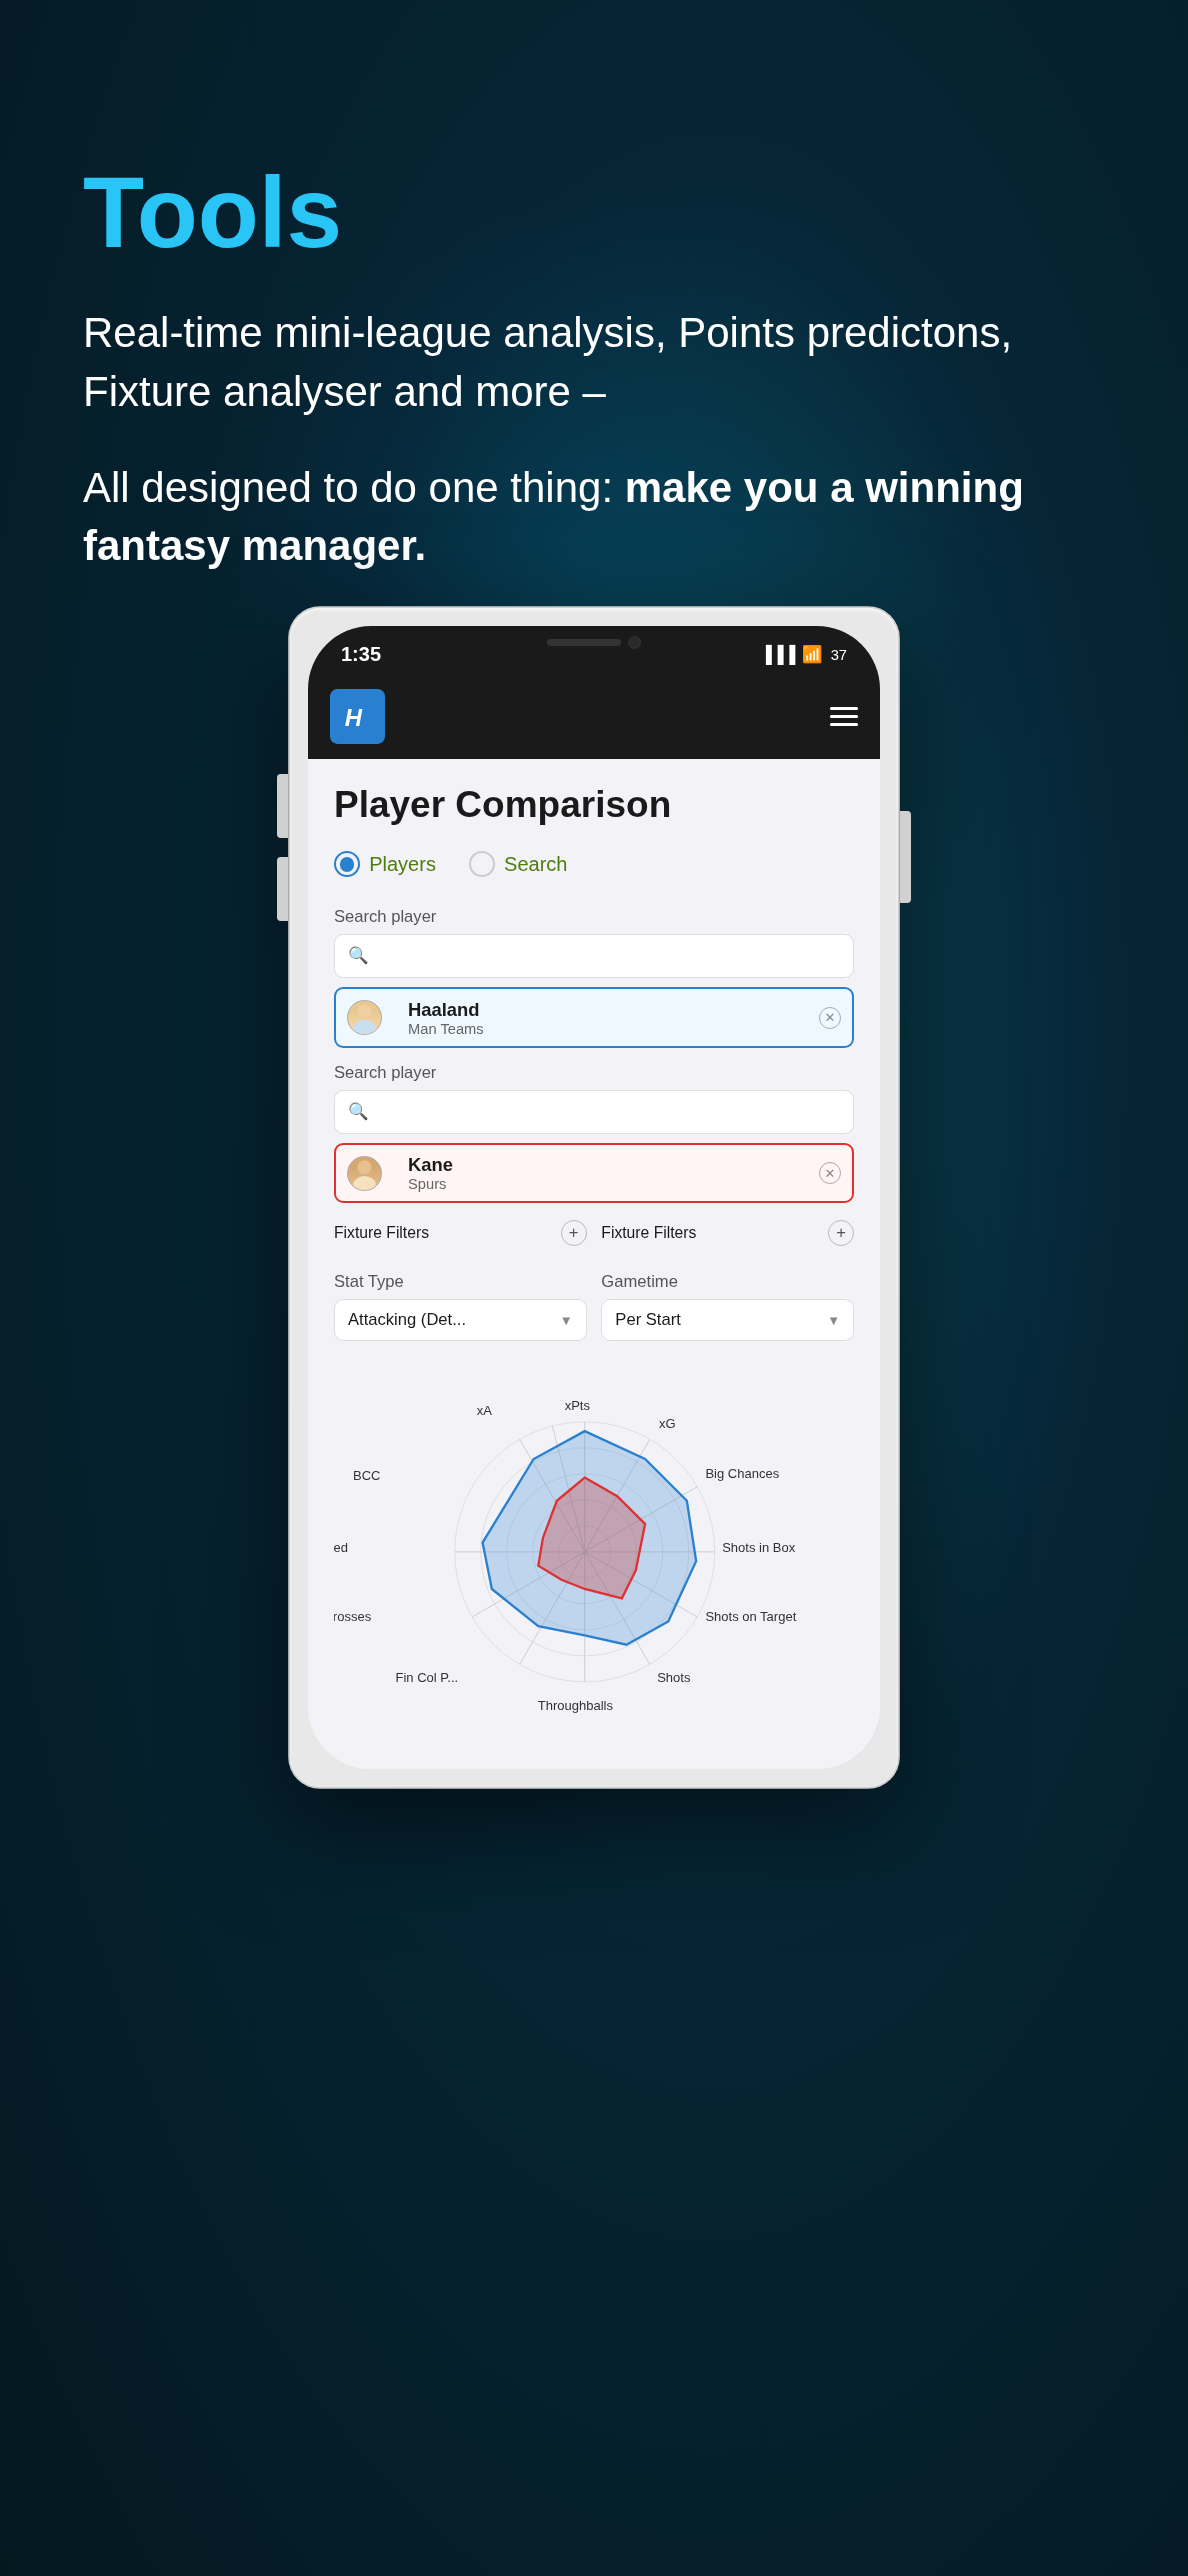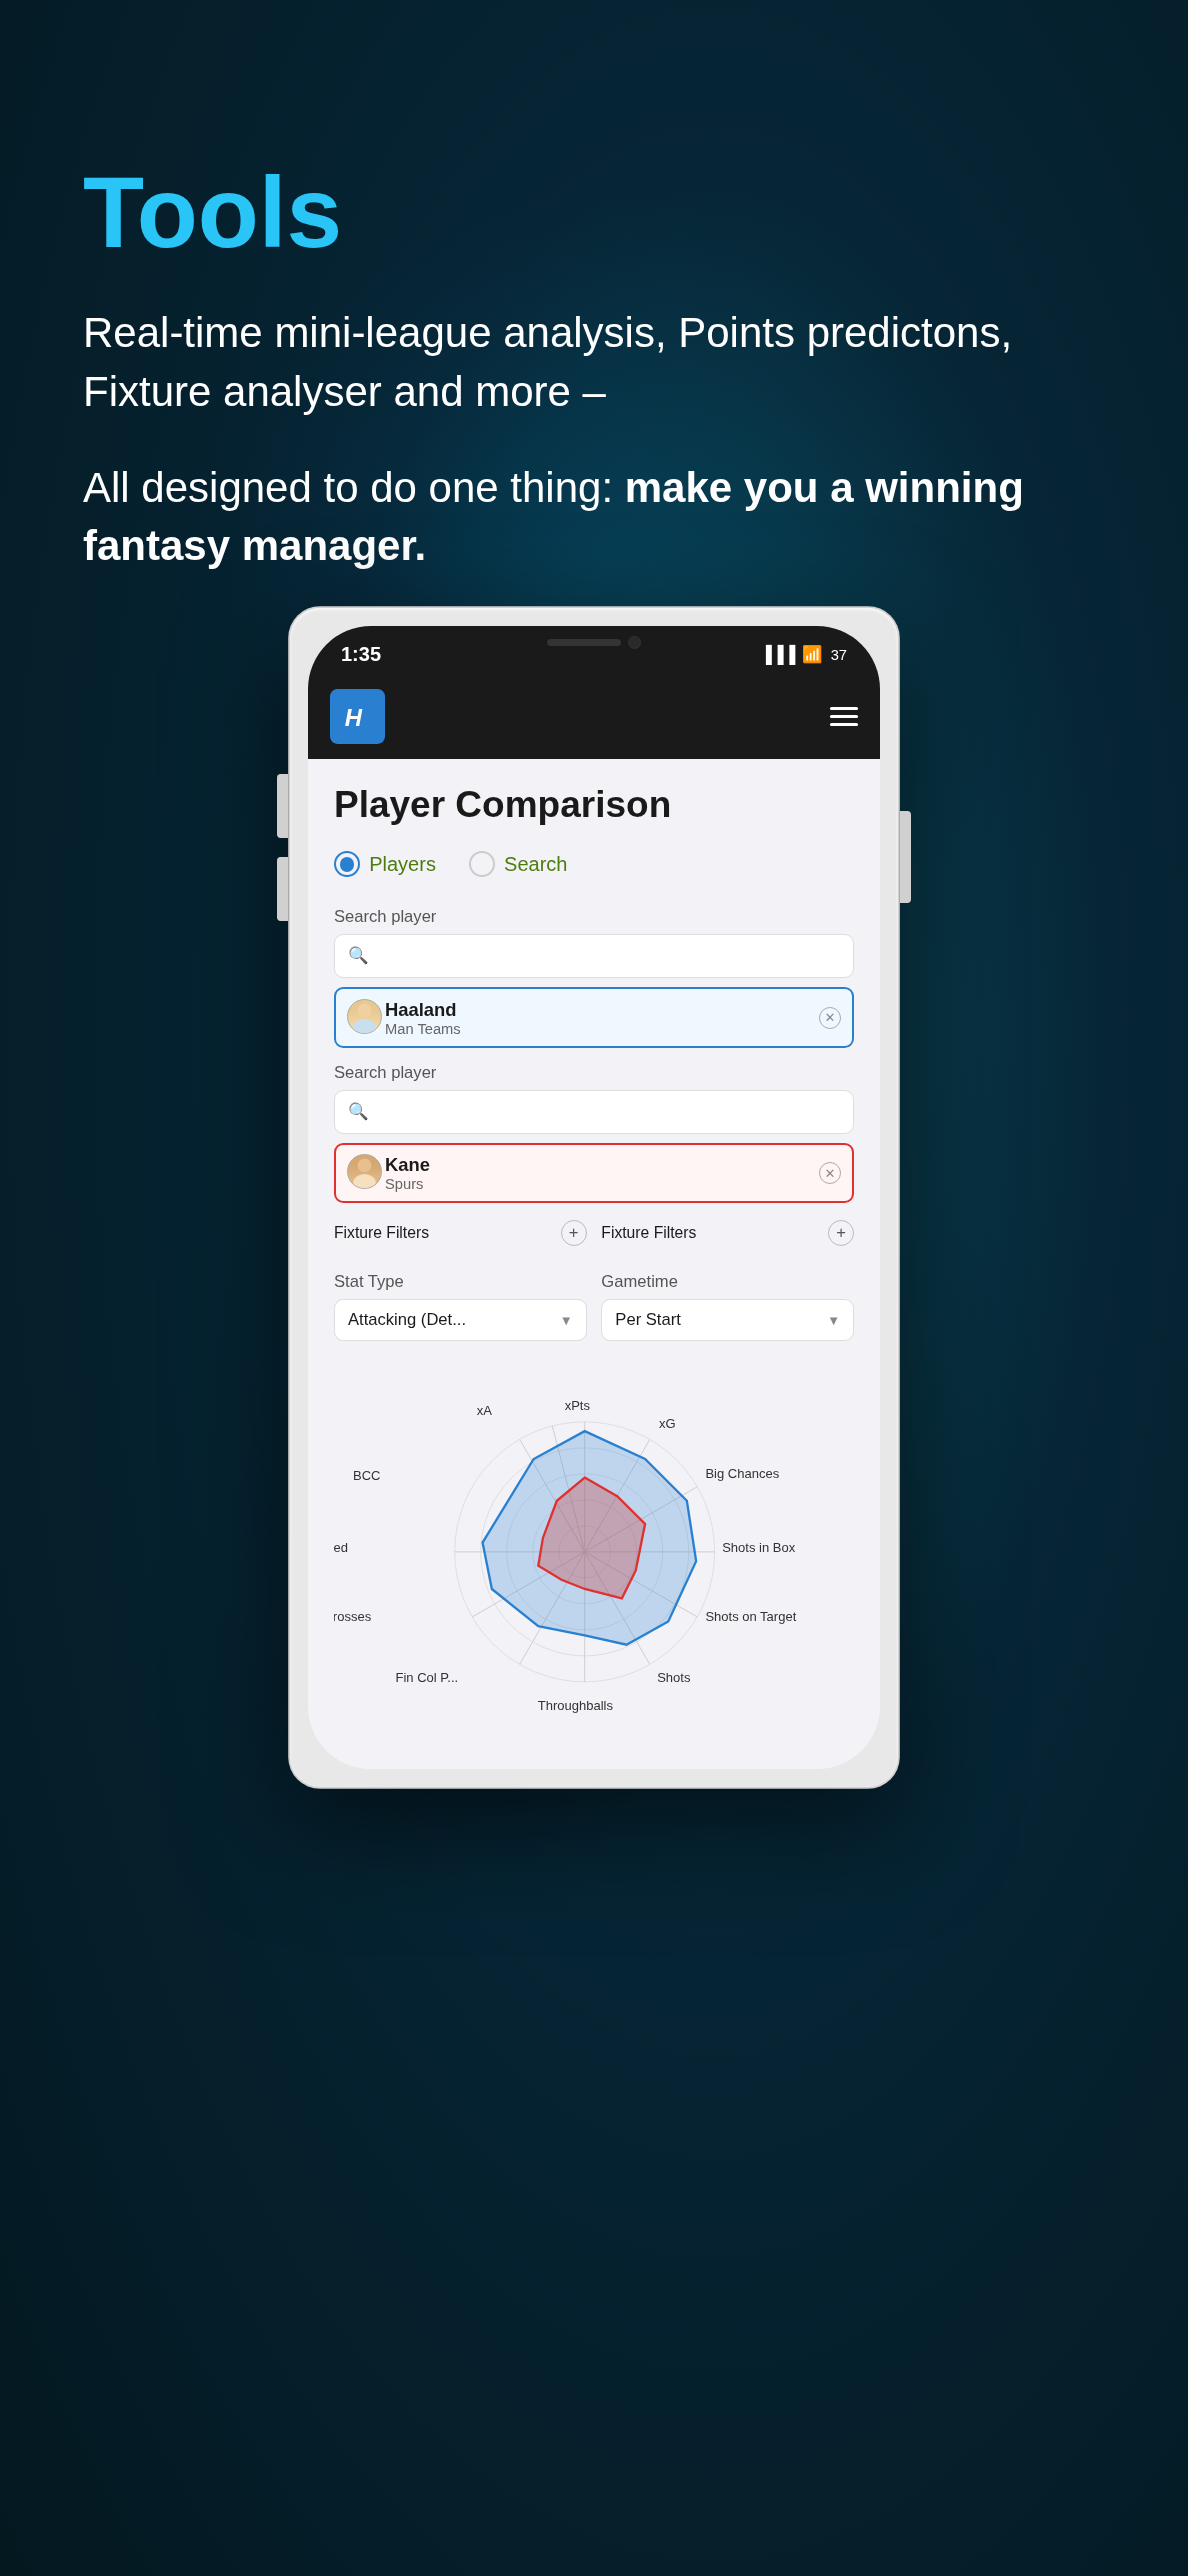--- a/index.html
+++ b/index.html
@@ -320,22 +320,22 @@
       background: #f0f8ff;
     }
 
     .player-chip.red {
       border: 2.3px solid #e03030;
       background: #fff5f5;
     }
 
     .player-chip-left {
       display: flex;
-      align-items: flex-start;
-      gap: 3px;
+      align-items: center;
+      gap: 26px;
     }
 
     .player-avatar {
       width: 35px;
       height: 35px;
       border-radius: 50%;
       background: #c8dff0;
       overflow: hidden;
       display: flex;
       align-items: center;

